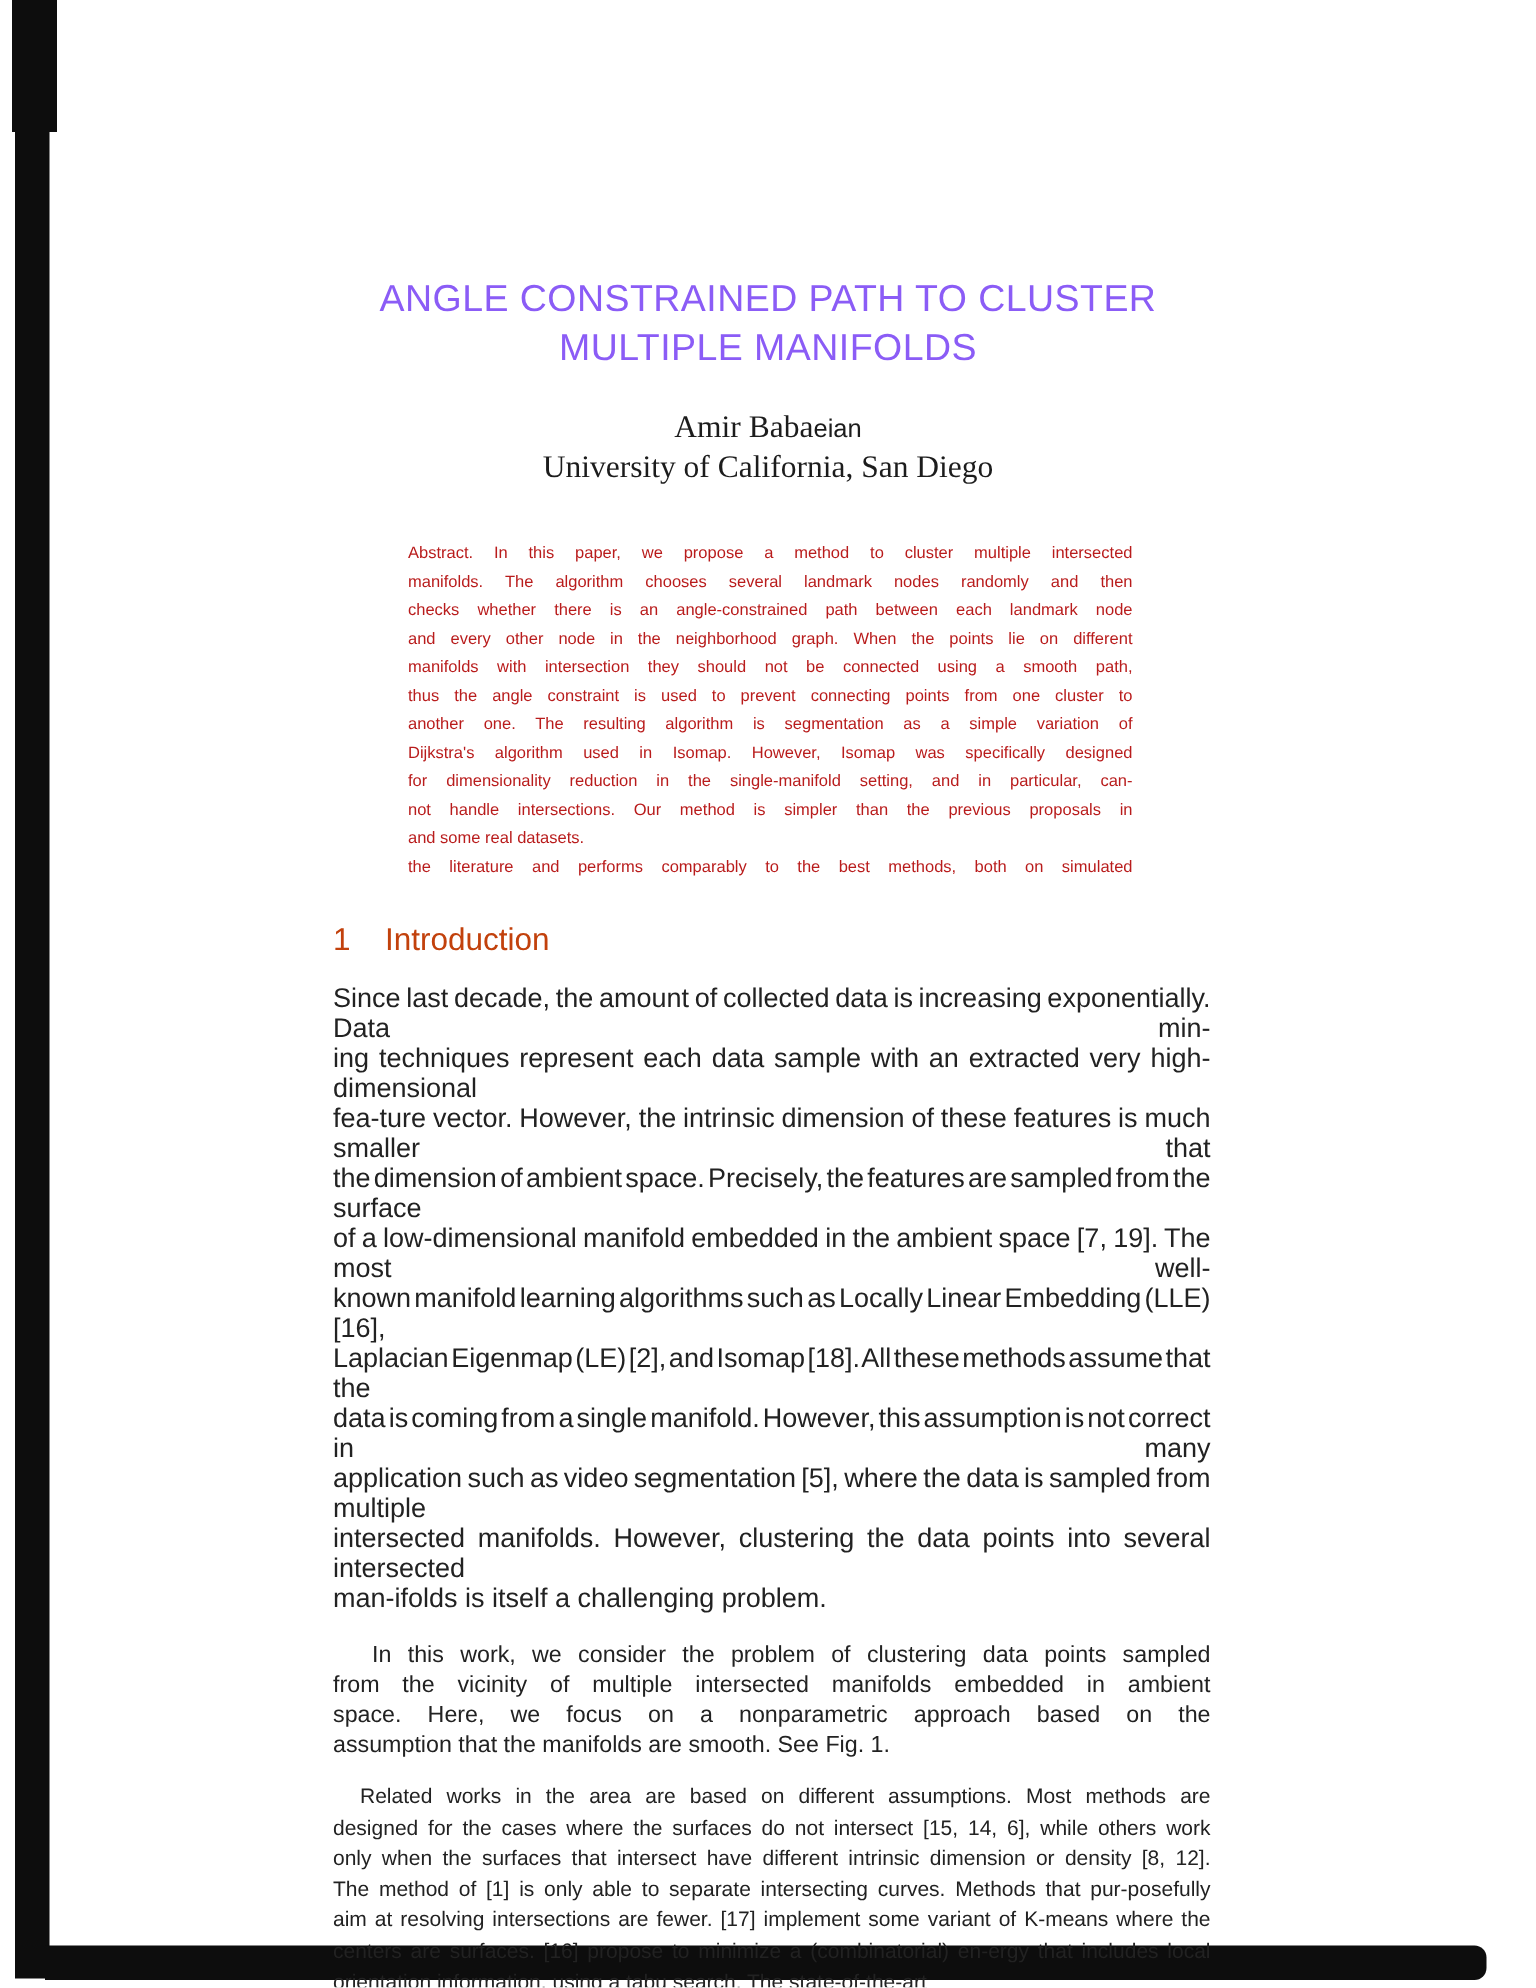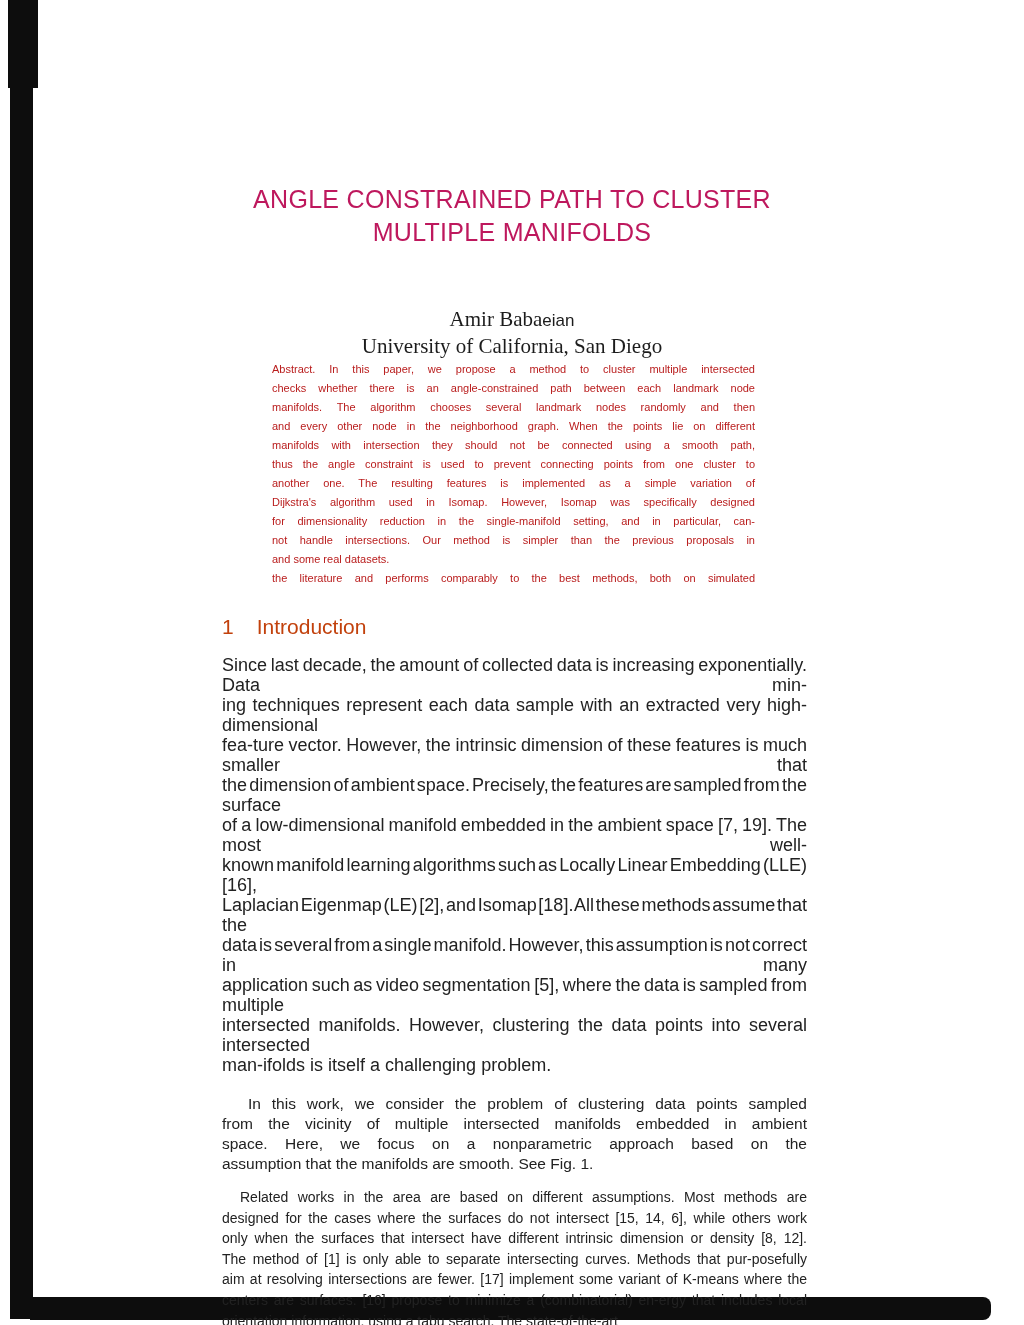--- a/index.html
+++ b/index.html
@@ -24,25 +24,25 @@
   }
   .scan-bottom {
     position: absolute; left: 30px; top: 1297px; width: 961px; height: 23px;
     background: #0d0d0d; border-radius: 0 8px 8px 0;
   }
 
   .title {
     position: absolute; left: 0; right: 0; top: 183px;
     margin: 0; text-align: center; font-weight: 400;
     font-size: 25px; line-height: 33px; letter-spacing: 0.3px;
-    color: #be185d;
+    color: #8b5cf6;
   }
 
   .byline { position: absolute; left: 0; right: 0; top: 272px; text-align: center; }
-  .author-line { font-size: 21px; line-height: 25px; margin-top: 34px; }
+  .author-line { font-size: 21px; line-height: 25px; }
   .serif { font-family: "Liberation Serif", serif; }
   .name-suffix { font-family: "Liberation Sans", sans-serif; font-size: 17px; }
   .affiliation { font-family: Liberation Serif, serif; font-size: 21px; line-height: 26px; }
 
   .abstract {
     position: absolute; left: 272px; top: 360px; width: 483px;
     font-size: 11px; line-height: 19px; color: #b91c1c;
   }
 
   .ln {
@@ -82,46 +82,46 @@
     <div>MULTIPLE MANIFOLDS</div>
   </h1>
 
   <div class="byline">
     <div class="author-line"><span class="serif">Amir Baba</span><span class="name-suffix">eian</span></div>
     <div class="affiliation">University of California, San Diego</div>
   </div>
 
   <div class="abstract">
     <div class="ln">Abstract. In this paper, we propose a method to cluster multiple intersected</div>
+    <div class="ln">manifolds. The algorithm chooses several landmark nodes randomly and then</div>
     <div class="ln">checks whether there is an angle-constrained path between each landmark node</div>
-    <div class="ln">manifolds. The algorithm chooses several landmark nodes randomly and then</div>
     <div class="ln">and every other node in the neighborhood graph. When the points lie on different</div>
     <div class="ln">manifolds with intersection they should not be connected using a smooth path,</div>
     <div class="ln">thus the angle constraint is used to prevent connecting points from one cluster to</div>
-    <div class="ln">another one. The resulting features is implemented as a simple variation of</div>
+    <div class="ln">another one. The resulting algorithm is segmentation as a simple variation of</div>
     <div class="ln">Dijkstra's algorithm used in Isomap. However, Isomap was specifically designed</div>
     <div class="ln">for dimensionality reduction in the single-manifold setting, and in particular, can-</div>
     <div class="ln">not handle intersections. Our method is simpler than the previous proposals in</div>
     <div class="ln last">and some real datasets.</div>
     <div class="ln">the literature and performs comparably to the best methods, both on simulated</div>
   </div>
 
   <div class="main">
 
     <div class="heading"><span>1</span><span class="sec-title">Introduction</span></div>
 
     <div class="para p1">
       <div class="ln">Since last decade, the amount of collected data is increasing exponentially. Data min-</div>
       <div class="ln">ing techniques represent each data sample with an extracted very high-dimensional</div>
       <div class="ln">fea-ture vector. However, the intrinsic dimension of these features is much smaller that</div>
       <div class="ln">the dimension of ambient space. Precisely, the features are sampled from the surface</div>
       <div class="ln">of a low-dimensional manifold embedded in the ambient space [7, 19]. The most well-</div>
       <div class="ln">known manifold learning algorithms such as Locally Linear Embedding (LLE) [16],</div>
       <div class="ln">Laplacian Eigenmap (LE) [2], and Isomap [18]. All these methods assume that the</div>
-      <div class="ln">data is several from a single manifold. However, this assumption is not correct in many</div>
+      <div class="ln">data is coming from a single manifold. However, this assumption is not correct in many</div>
       <div class="ln">application such as video segmentation [5], where the data is sampled from multiple</div>
       <div class="ln">intersected manifolds. However, clustering the data points into several intersected</div>
       <div class="ln last">man-ifolds is itself a challenging problem.</div>
     </div>
 
     <div class="para p2">
       <div class="ln indent">In this work, we consider the problem of clustering data points sampled</div>
       <div class="ln">from the vicinity of multiple intersected manifolds embedded in ambient</div>
       <div class="ln">space. Here, we focus on a nonparametric approach based on the</div>
       <div class="ln last">assumption that the manifolds are smooth. See Fig. 1.</div>

